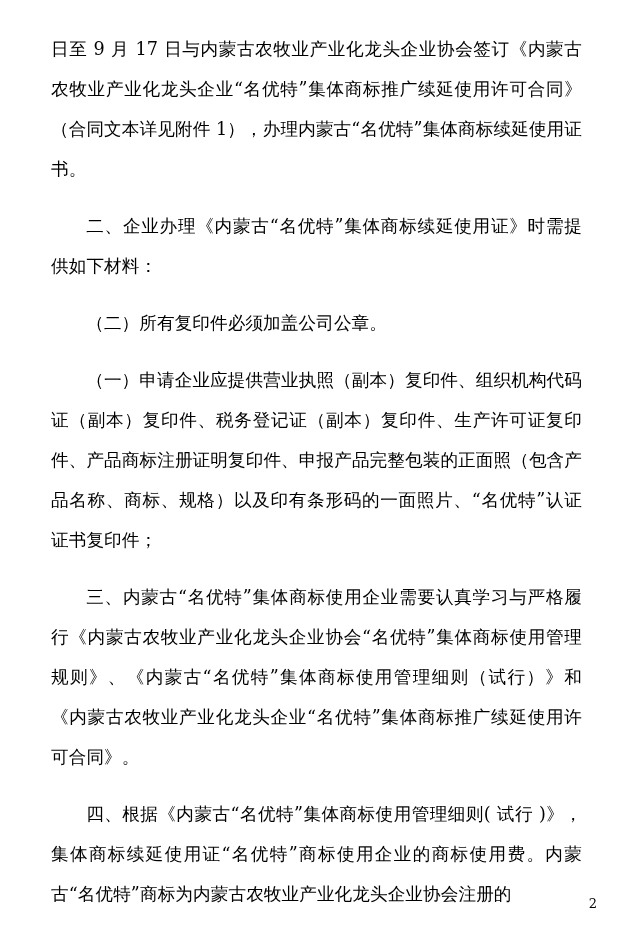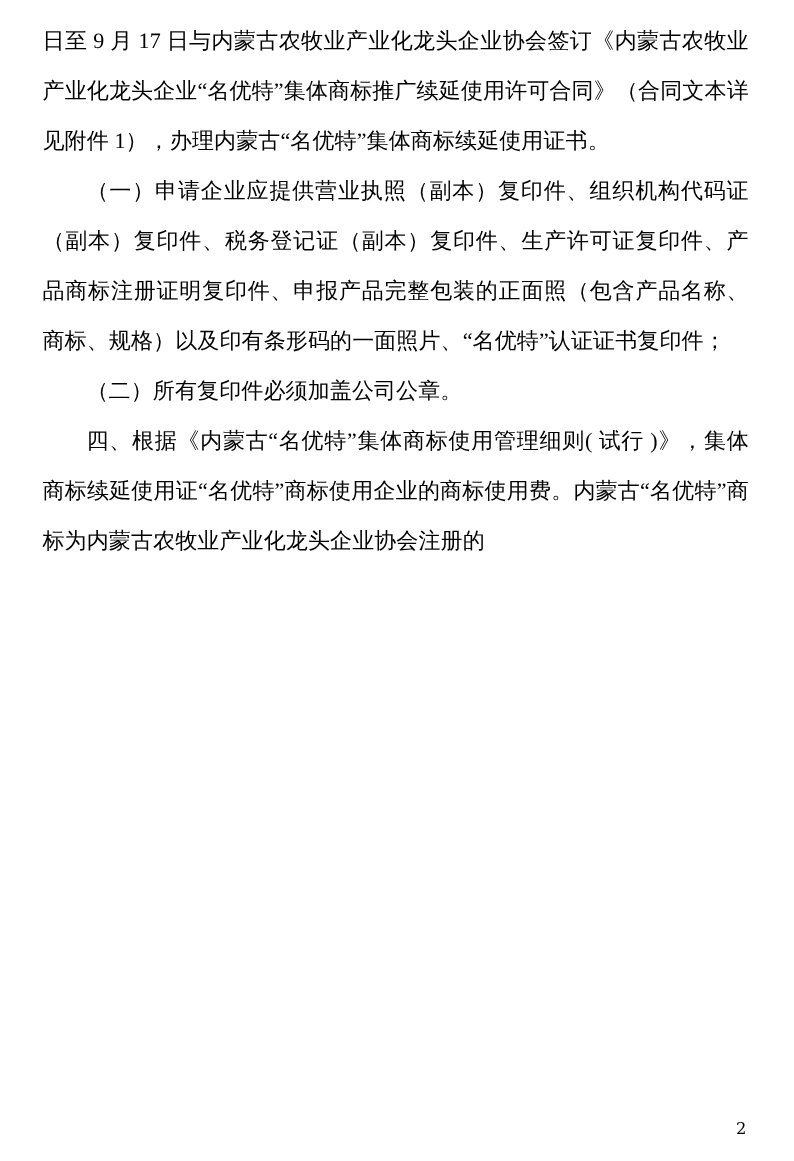--- a/index.html
+++ b/index.html
@@ -23,41 +23,42 @@
     padding: 12px 36px 0 34px;
   }
   .doc-body {
     font-size: 17.6px;
     line-height: 40px;
     text-align: justify;
     text-justify: inter-ideograph;
     letter-spacing: 0.1px;
   }
   .para {
-    margin: 0;
+    margin: 17px;
     padding: 0;
     text-indent: 0;
-    font-family: Liberation Serif, serif;
   }
   .para.indent {
     text-indent: 2em;
   }
   .page-number {
     position: absolute;
     right: 38px;
     bottom: 18px;
     font-size: 13px;
     font-family: "DejaVu Serif", "Liberation Serif", serif;
     color: #000;
   }
 </style>
 </head>
 <body>
 
 <div class="page">
   <div class="doc-body">
     <p class="para">日至 9 月 17 日与内蒙古农牧业产业化龙头企业协会签订《内蒙古农牧业产业化龙头企业“名优特”集体商标推广续延使用许可合同》（合同文本详见附件 1），办理内蒙古“名优特”集体商标续延使用证书。</p>
+    <p class="para indent">二、企业办理《内蒙古“名优特”集体商标续延使用证》时需提供如下材料：</p>
+    <p class="para indent">（二）所有复印件必须加盖公司公章。</p>
     <p class="para indent">（一）申请企业应提供营业执照（副本）复印件、组织机构代码证（副本）复印件、税务登记证（副本）复印件、生产许可证复印件、产品商标注册证明复印件、申报产品完整包装的正面照（包含产品名称、商标、规格）以及印有条形码的一面照片、“名优特”认证证书复印件；</p>
-    <p class="para indent">（二）所有复印件必须加盖公司公章。</p>
+    <p class="para indent">三、内蒙古“名优特”集体商标使用企业需要认真学习与严格履行《内蒙古农牧业产业化龙头企业协会“名优特”集体商标使用管理规则》、《内蒙古“名优特”集体商标使用管理细则（试行）》和《内蒙古农牧业产业化龙头企业“名优特”集体商标推广续延使用许可合同》。</p>
     <p class="para indent">四、根据《内蒙古“名优特”集体商标使用管理细则( 试行 )》，集体商标续延使用证“名优特”商标使用企业的商标使用费。内蒙古“名优特”商标为内蒙古农牧业产业化龙头企业协会注册的</p>
   </div>
   <div class="page-number">2</div>
 </div>
 
 </body></html>

